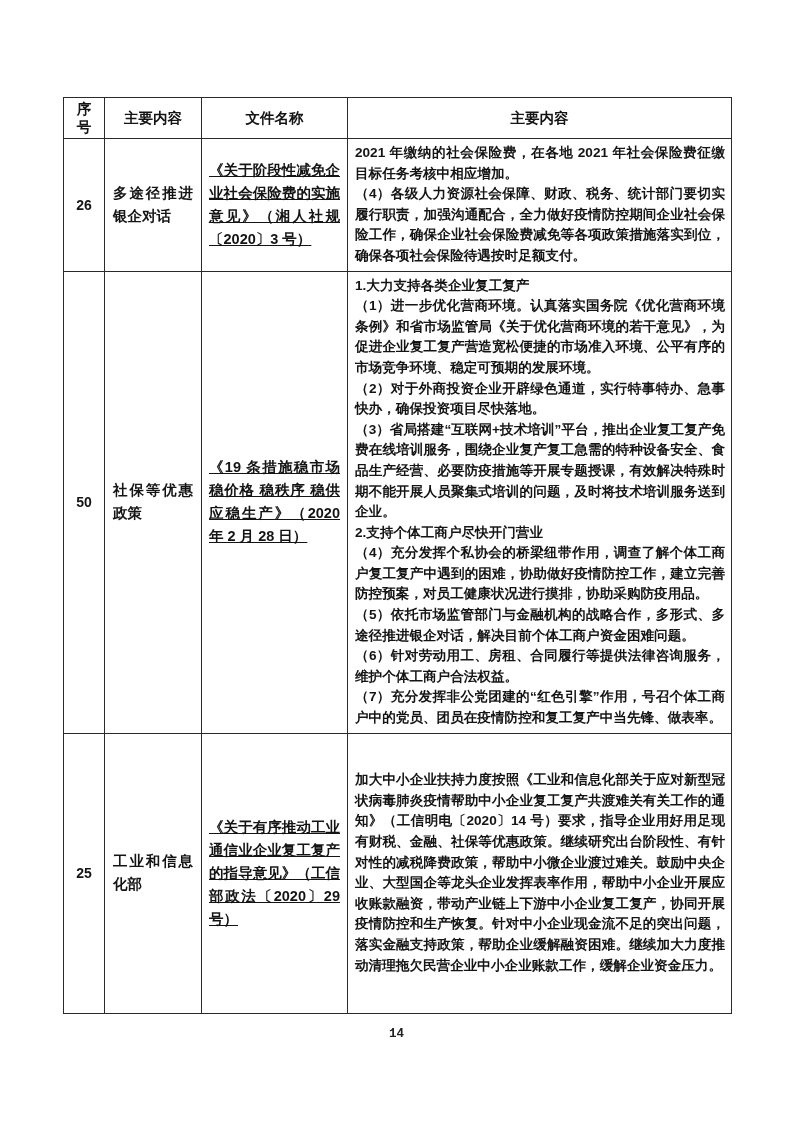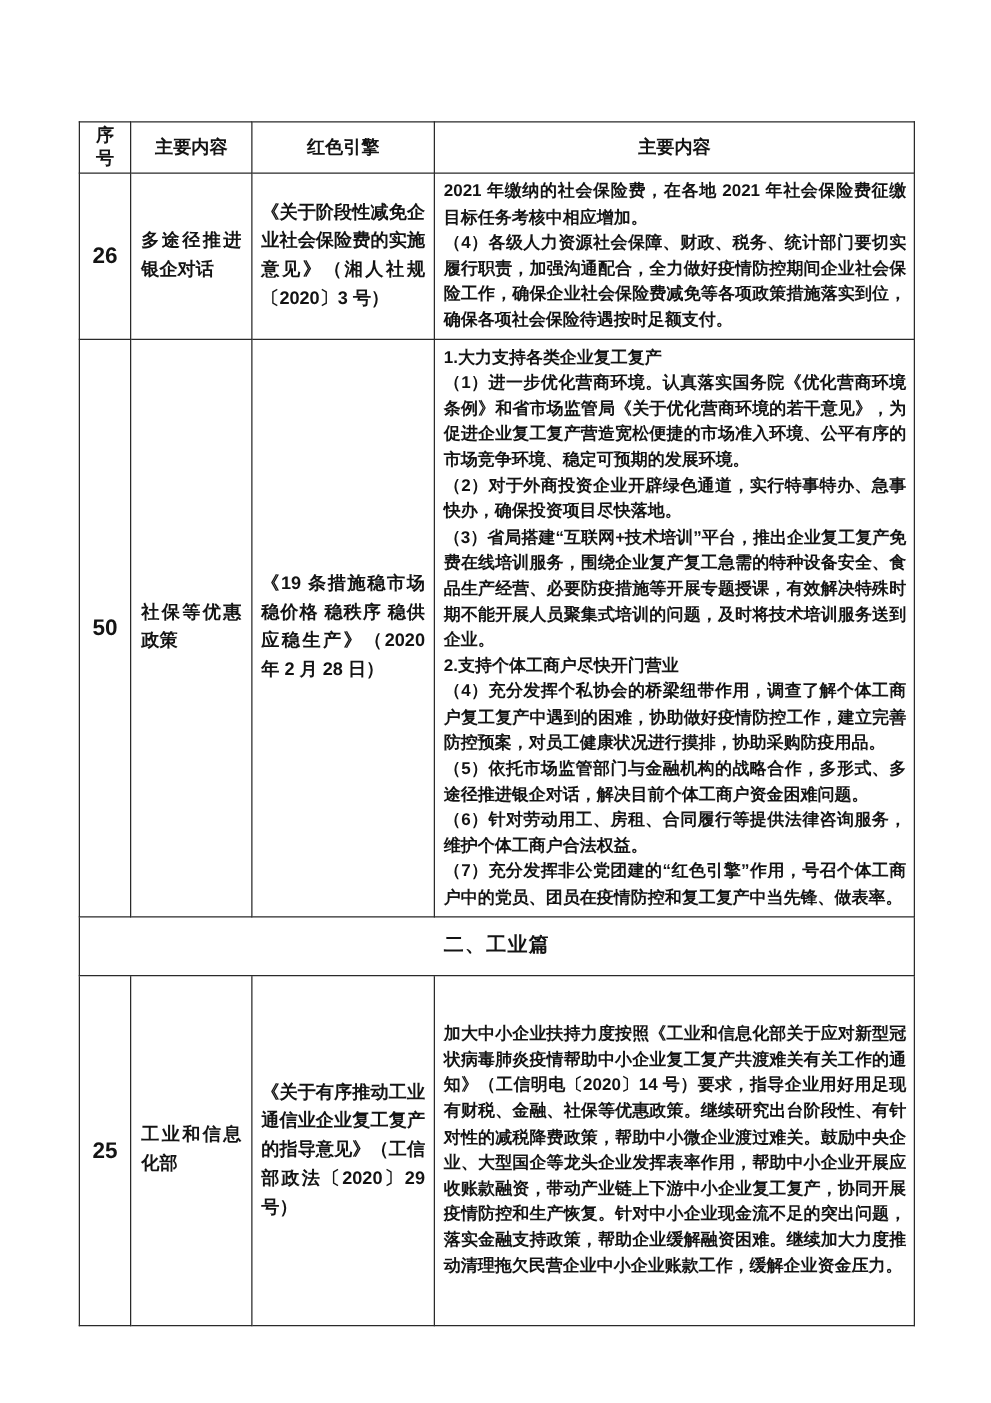--- a/index.html
+++ b/index.html
@@ -31,39 +31,40 @@
   }
   .doc-table th {
     font-size: 14.5px;
     line-height: 18px;
     text-align: center;
     vertical-align: middle;
     white-space: pre-line;
     padding: 2px 1px;
   }
   td.cell-no {
-    font-size: 18px;
+    font-size: 14px;
     text-align: center;
     vertical-align: middle;
   }
   td.cell-agency {
     font-size: 14.5px;
     line-height: 23px;
     text-align: justify;
     text-justify: inter-ideograph;
     vertical-align: middle;
     padding: 2px 8px;
   }
   td.cell-doc {
     font-size: 14.5px;
     line-height: 23px;
     text-align: justify;
     text-justify: inter-ideograph;
     vertical-align: middle;
     padding: 2px 7px;
+    text-decoration: underline;
   }
   td.cell-content {
     font-size: 13.6px;
     line-height: 20.6px;
     text-align: justify;
     text-justify: inter-ideograph;
     vertical-align: middle;
     white-space: pre-line;
     padding: 4px 6px 4px 7px;
   }
@@ -100,21 +101,21 @@
       <col style="width:41px">
       <col style="width:97px">
       <col style="width:146px">
       <col style="width:384px">
     </colgroup>
     <thead>
       <tr class="row-header">
         <th>序
 号</th>
         <th>主要内容</th>
-        <th>红色引擎</th>
+        <th>文件名称</th>
         <th>主要内容</th>
       </tr>
     </thead>
     <tbody>
       <tr class="row-26">
         <td class="cell-no">26</td>
         <td class="cell-agency">多途径推进银企对话</td>
         <td class="cell-doc">《关于阶段性减免企业社会保险费的实施意见》（湘人社规〔2020〕3 号）</td>
         <td class="cell-content">2021 年缴纳的社会保险费，在各地 2021 年社会保险费征缴目标任务考核中相应增加。
 （4）各级人力资源社会保障、财政、税务、统计部门要切实履行职责，加强沟通配合，全力做好疫情防控期间企业社会保险工作，确保企业社会保险费减免等各项政策措施落实到位，确保各项社会保险待遇按时足额支付。</td>
@@ -126,26 +127,24 @@
         <td class="cell-content">1.大力支持各类企业复工复产
 （1）进一步优化营商环境。认真落实国务院《优化营商环境条例》和省市场监管局《关于优化营商环境的若干意见》，为促进企业复工复产营造宽松便捷的市场准入环境、公平有序的市场竞争环境、稳定可预期的发展环境。
 （2）对于外商投资企业开辟绿色通道，实行特事特办、急事快办，确保投资项目尽快落地。
 （3）省局搭建“互联网+技术培训”平台，推出企业复工复产免费在线培训服务，围绕企业复产复工急需的特种设备安全、食品生产经营、必要防疫措施等开展专题授课，有效解决特殊时期不能开展人员聚集式培训的问题，及时将技术培训服务送到企业。
 2.支持个体工商户尽快开门营业
 （4）充分发挥个私协会的桥梁纽带作用，调查了解个体工商户复工复产中遇到的困难，协助做好疫情防控工作，建立完善防控预案，对员工健康状况进行摸排，协助采购防疫用品。
 （5）依托市场监管部门与金融机构的战略合作，多形式、多途径推进银企对话，解决目前个体工商户资金困难问题。
 （6）针对劳动用工、房租、合同履行等提供法律咨询服务，维护个体工商户合法权益。
 （7）充分发挥非公党团建的“红色引擎”作用，号召个体工商户中的党员、团员在疫情防控和复工复产中当先锋、做表率。</td>
       </tr>
-      <tr class="row-section">
-        <td class="cell-section" colspan="4">二、工业篇</td>
-      </tr>
       <tr class="row-28">
         <td class="cell-no">25</td>
         <td class="cell-agency">工业和信息化部</td>
         <td class="cell-doc">《关于有序推动工业通信业企业复工复产的指导意见》（工信部政法〔2020〕29 号）</td>
         <td class="cell-content">加大中小企业扶持力度按照《工业和信息化部关于应对新型冠状病毒肺炎疫情帮助中小企业复工复产共渡难关有关工作的通知》（工信明电〔2020〕14 号）要求，指导企业用好用足现有财税、金融、社保等优惠政策。继续研究出台阶段性、有针对性的减税降费政策，帮助中小微企业渡过难关。鼓励中央企业、大型国企等龙头企业发挥表率作用，帮助中小企业开展应收账款融资，带动产业链上下游中小企业复工复产，协同开展疫情防控和生产恢复。针对中小企业现金流不足的突出问题，落实金融支持政策，帮助企业缓解融资困难。继续加大力度推动清理拖欠民营企业中小企业账款工作，缓解企业资金压力。</td>
       </tr>
     </tbody>
   </table>
 
+  <div class="page-number">14</div>
 
 </div>
 
 </body></html>

